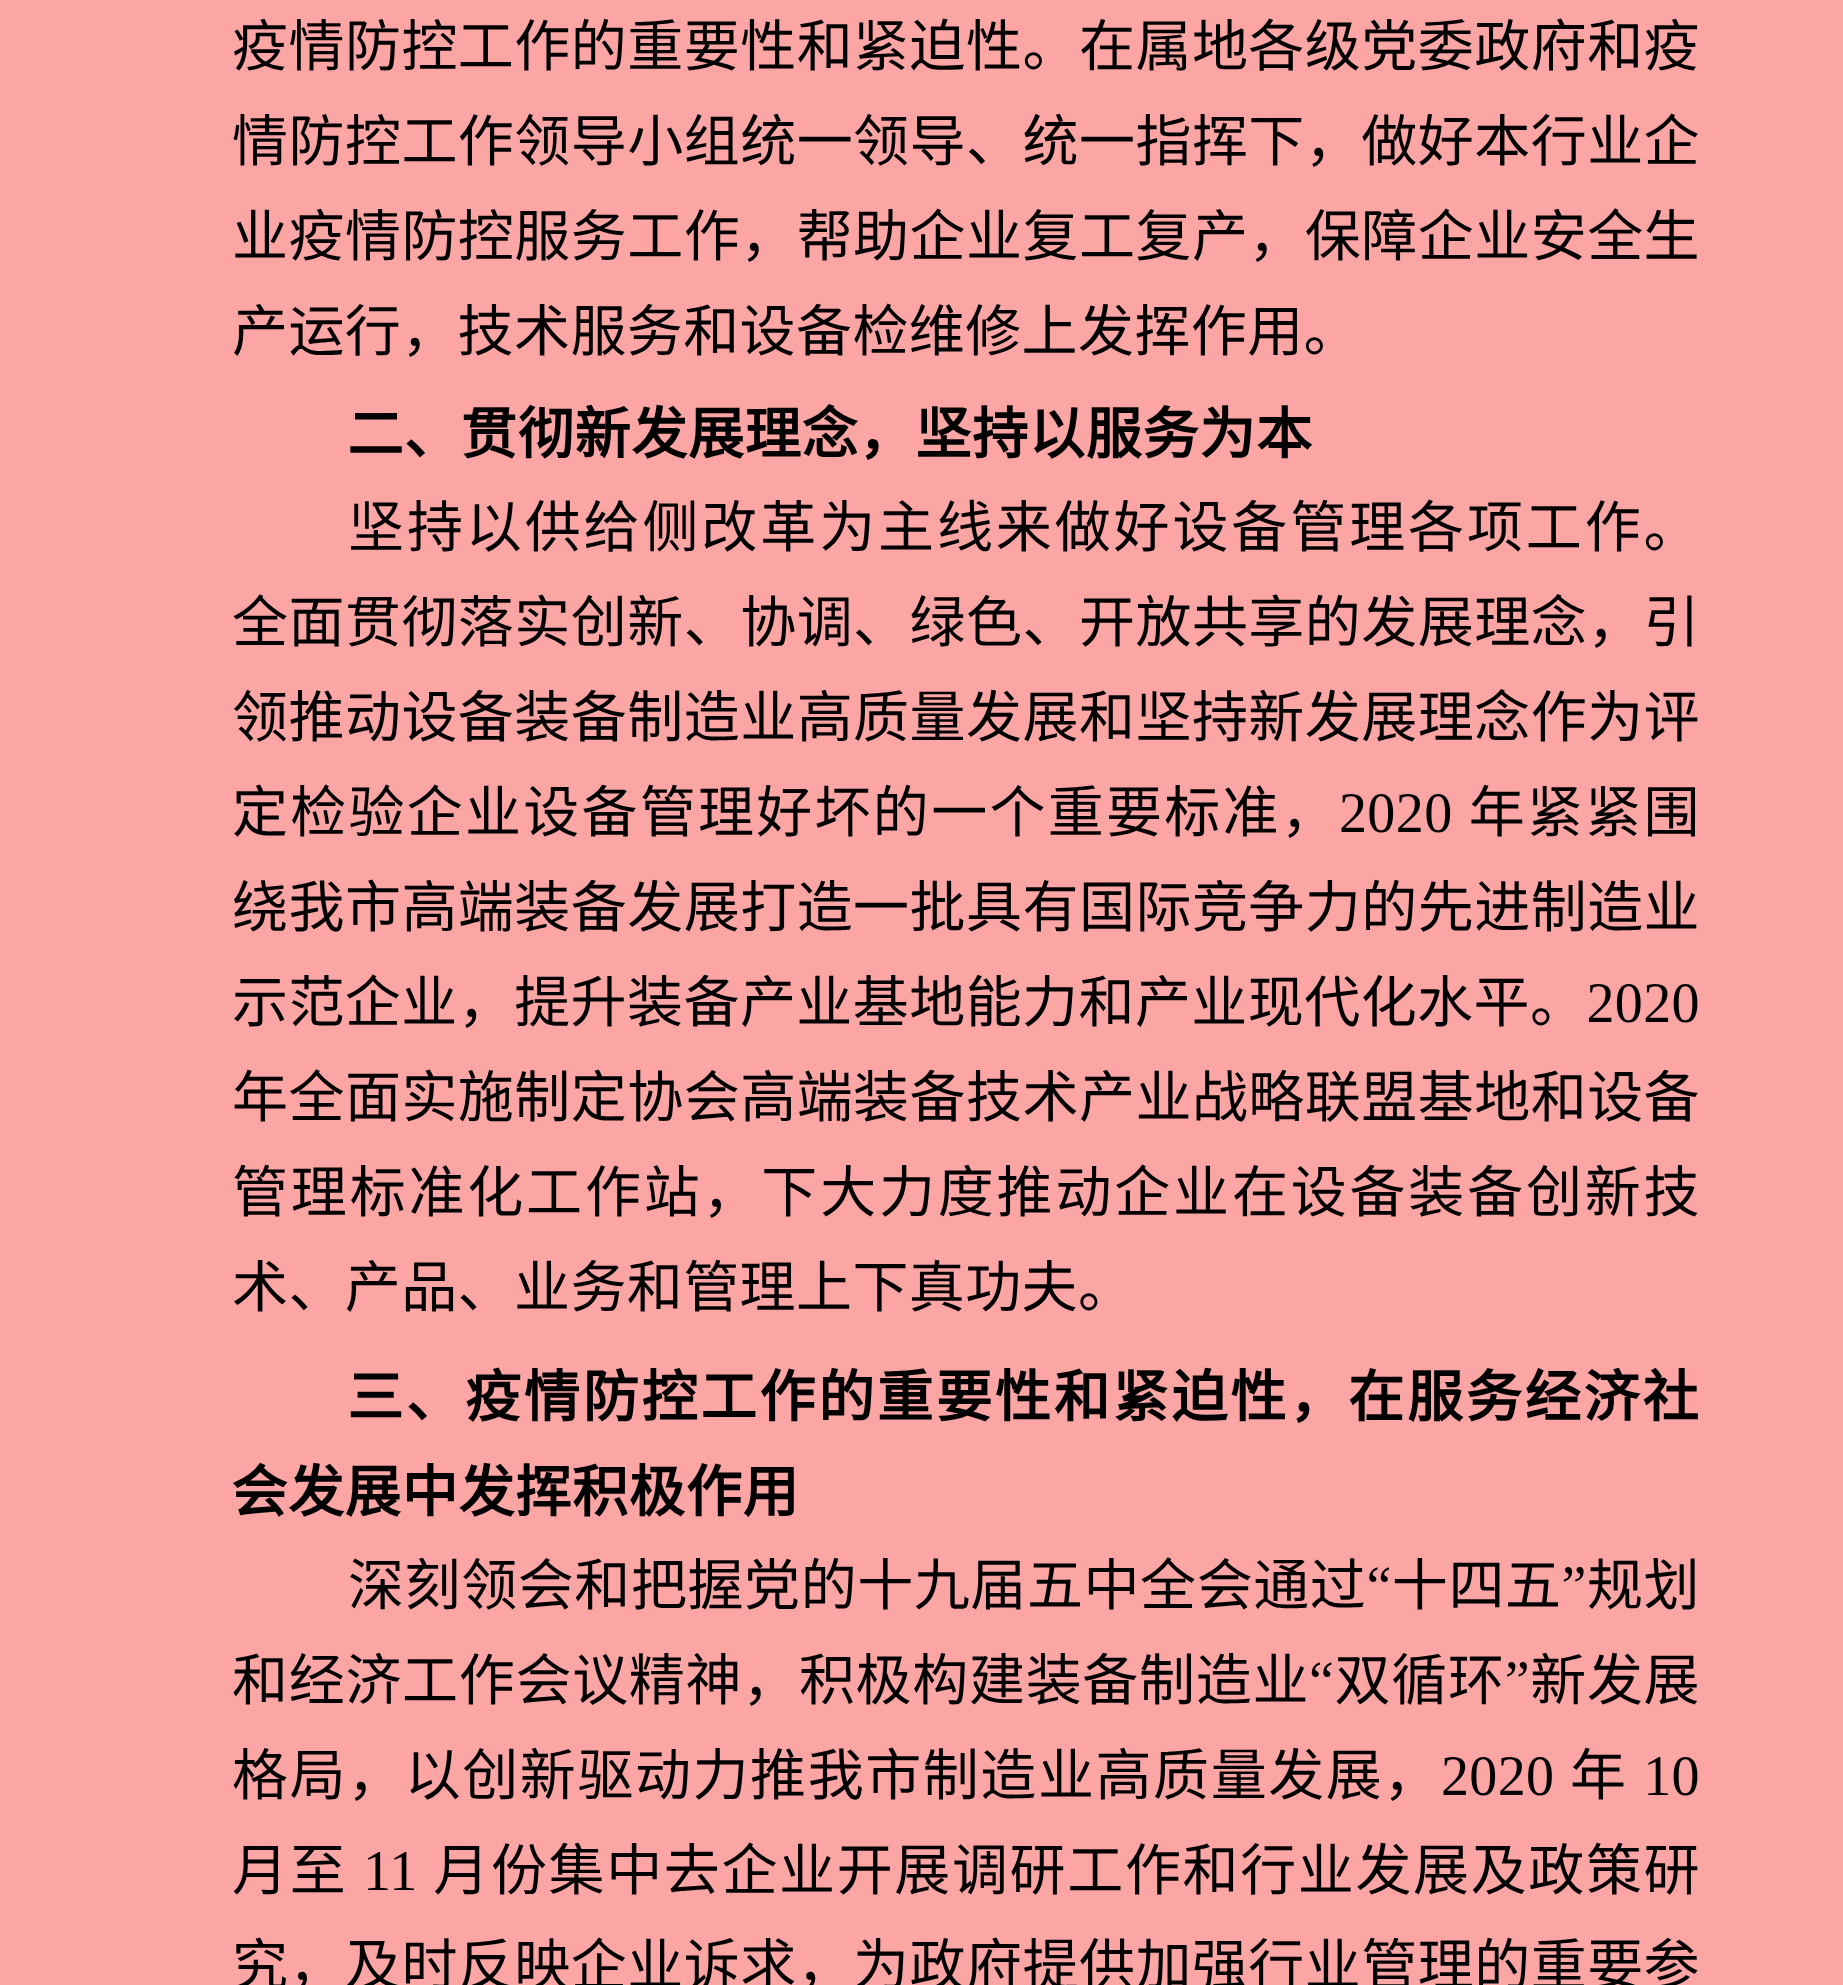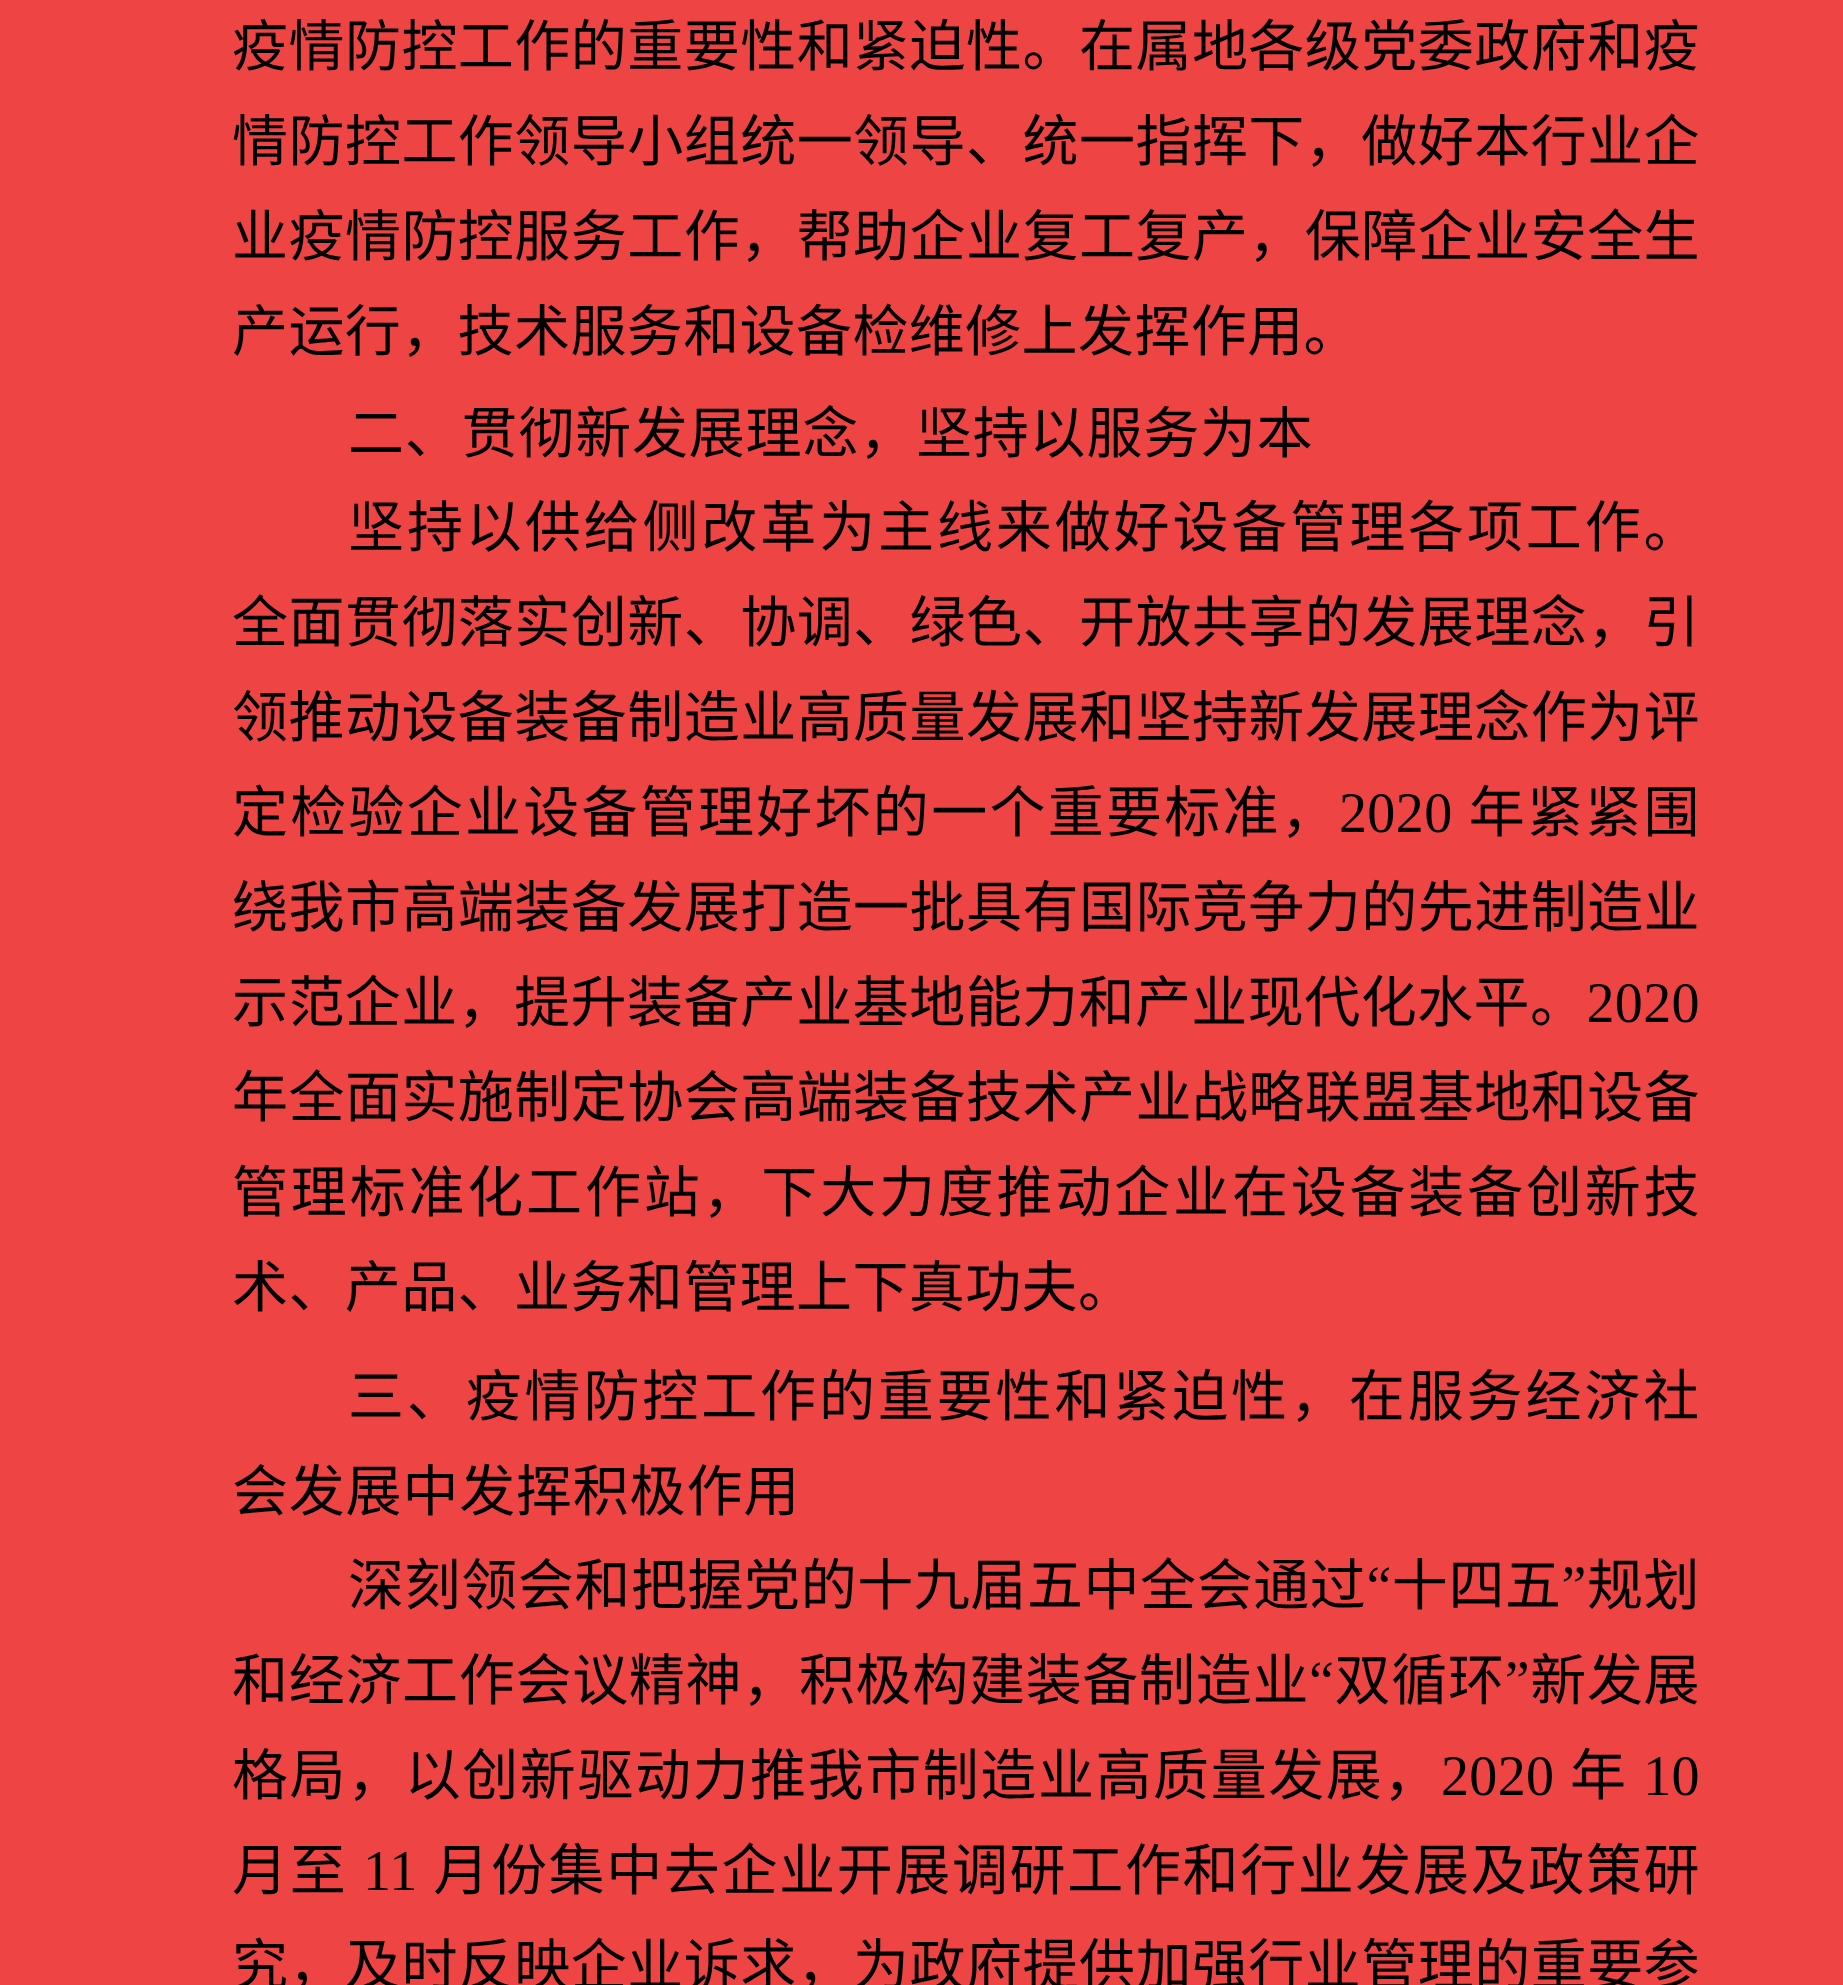--- a/index.html
+++ b/index.html
@@ -13,41 +13,41 @@
     font-family: "Liberation Serif", "DejaVu Serif", serif;
     color: #000000;
     overflow: hidden;
   }
   .page {
     position: relative;
     width: 1843px;
     height: 1986px;
     box-sizing: border-box;
     padding: 0 143px 0 232px;
-    background: #ef4444;
+    background: #fca5a5;
   }
   .doc-body {
     font-size: 56px;
     line-height: 95px;
     text-align: justify;
     text-justify: inter-ideograph;
     letter-spacing: 0.4px;
   }
   p {
     margin: 0;
     padding: 0;
   }
   .para {
     text-indent: 116px;
   }
   .para-cont {
     text-indent: 0;
   }
   .heading {
-    font-weight: normal;
+    font-weight: bold;
     text-indent: 116px;
     font-family: "Liberation Sans", "DejaVu Sans", sans-serif;
     letter-spacing: 0.8px;
   }
   .spacer-sm { height: 12.4px; }
   .spacer-xs { height: 6.2px; }
 </style>
 </head>
 <body>
 

